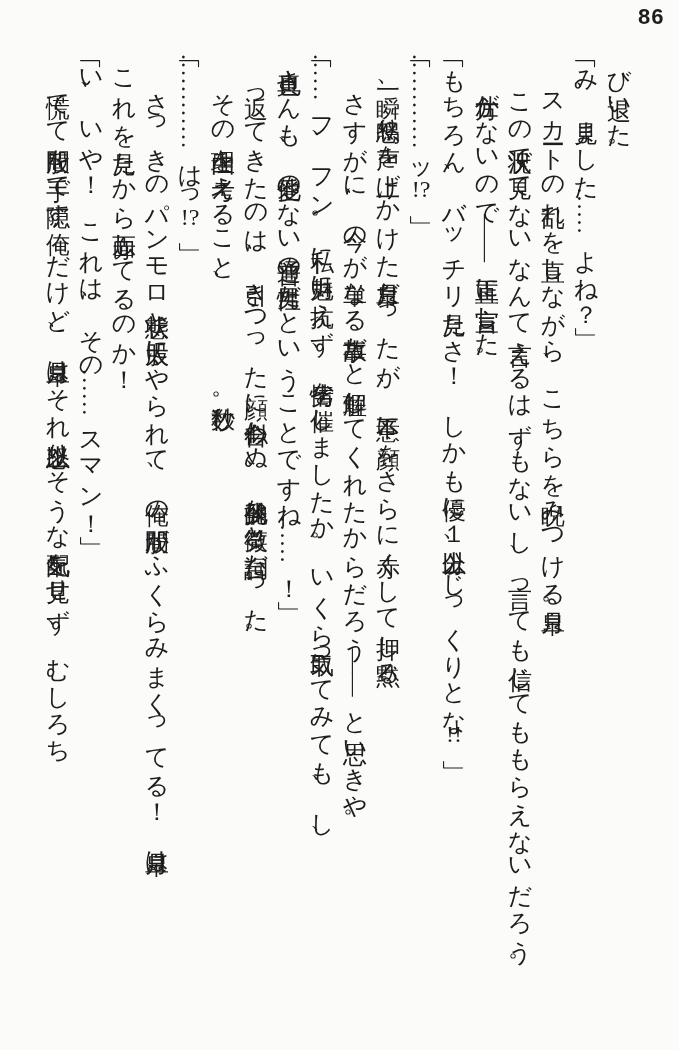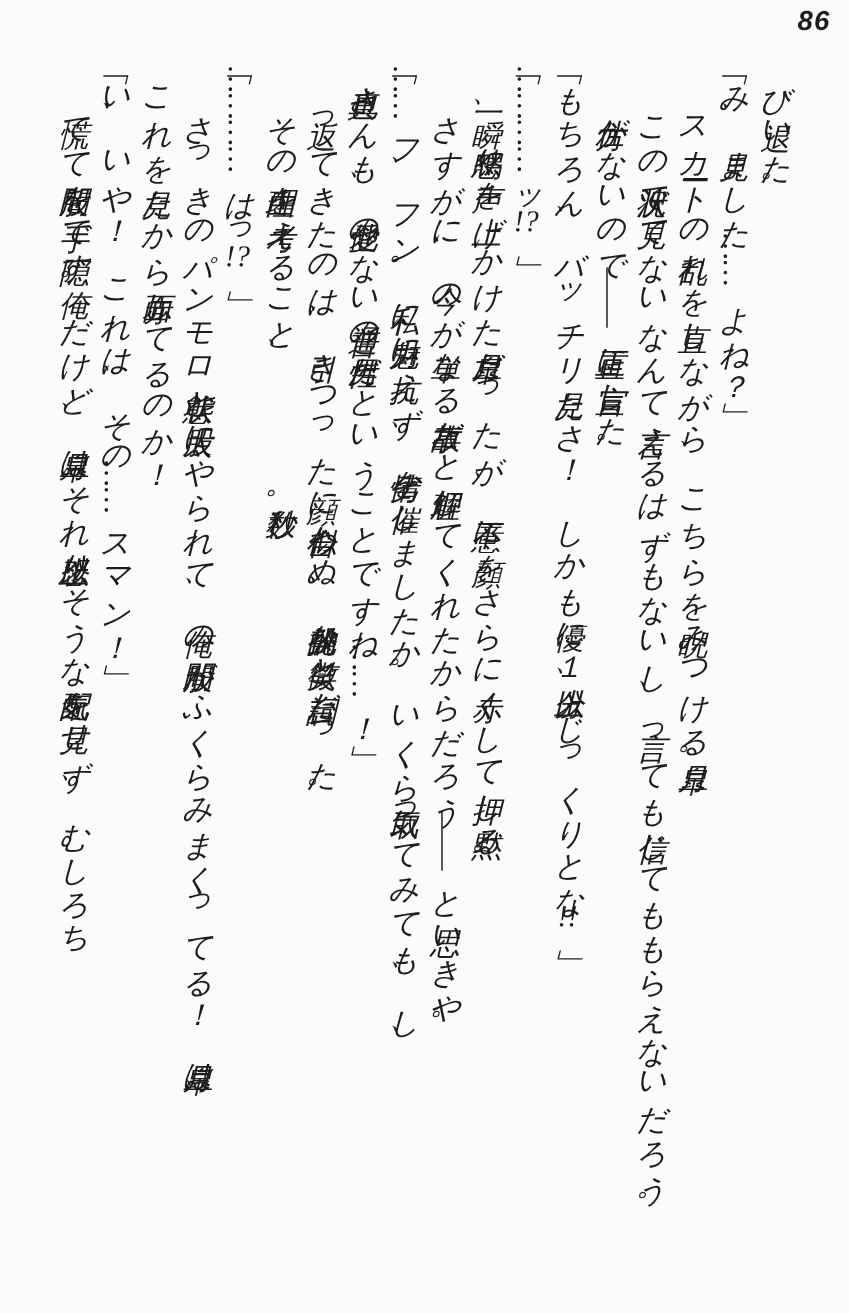--- a/index.html
+++ b/index.html
@@ -11,21 +11,20 @@
     height: 1050px;
     overflow: hidden;
     background: var(--bg, #fbfbf9);
     font-family: "Liberation Serif", "DejaVu Serif", serif;
   }
   .book-page {
     position: relative;
     width: 679px;
     height: 1050px;
     background: var(--bg, #fbfbf9);
-    font-style: italic;
   }
   .page-number {
     position: absolute;
     top: 4px;
     left: 638px;
     font-family: "Liberation Sans", "DejaVu Sans", sans-serif;
     font-size: 22px;
     font-weight: 600;
     letter-spacing: 1px;
     color: var(--fg, #1d1d1d);

